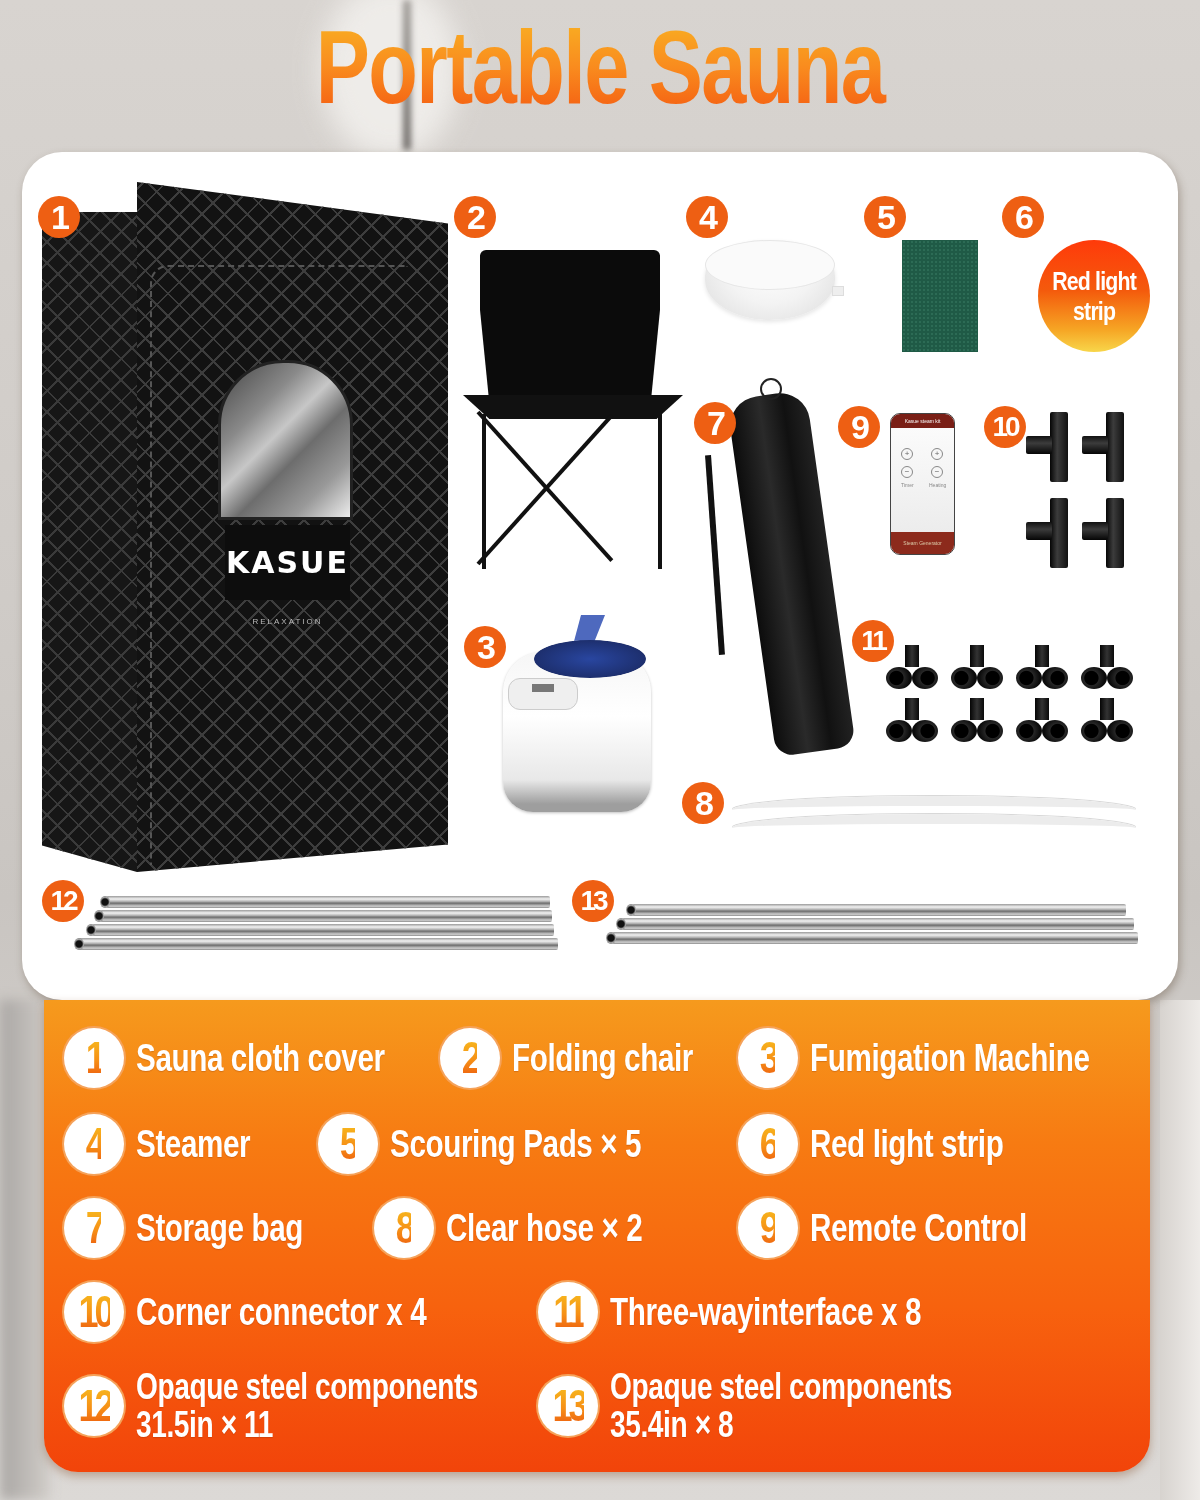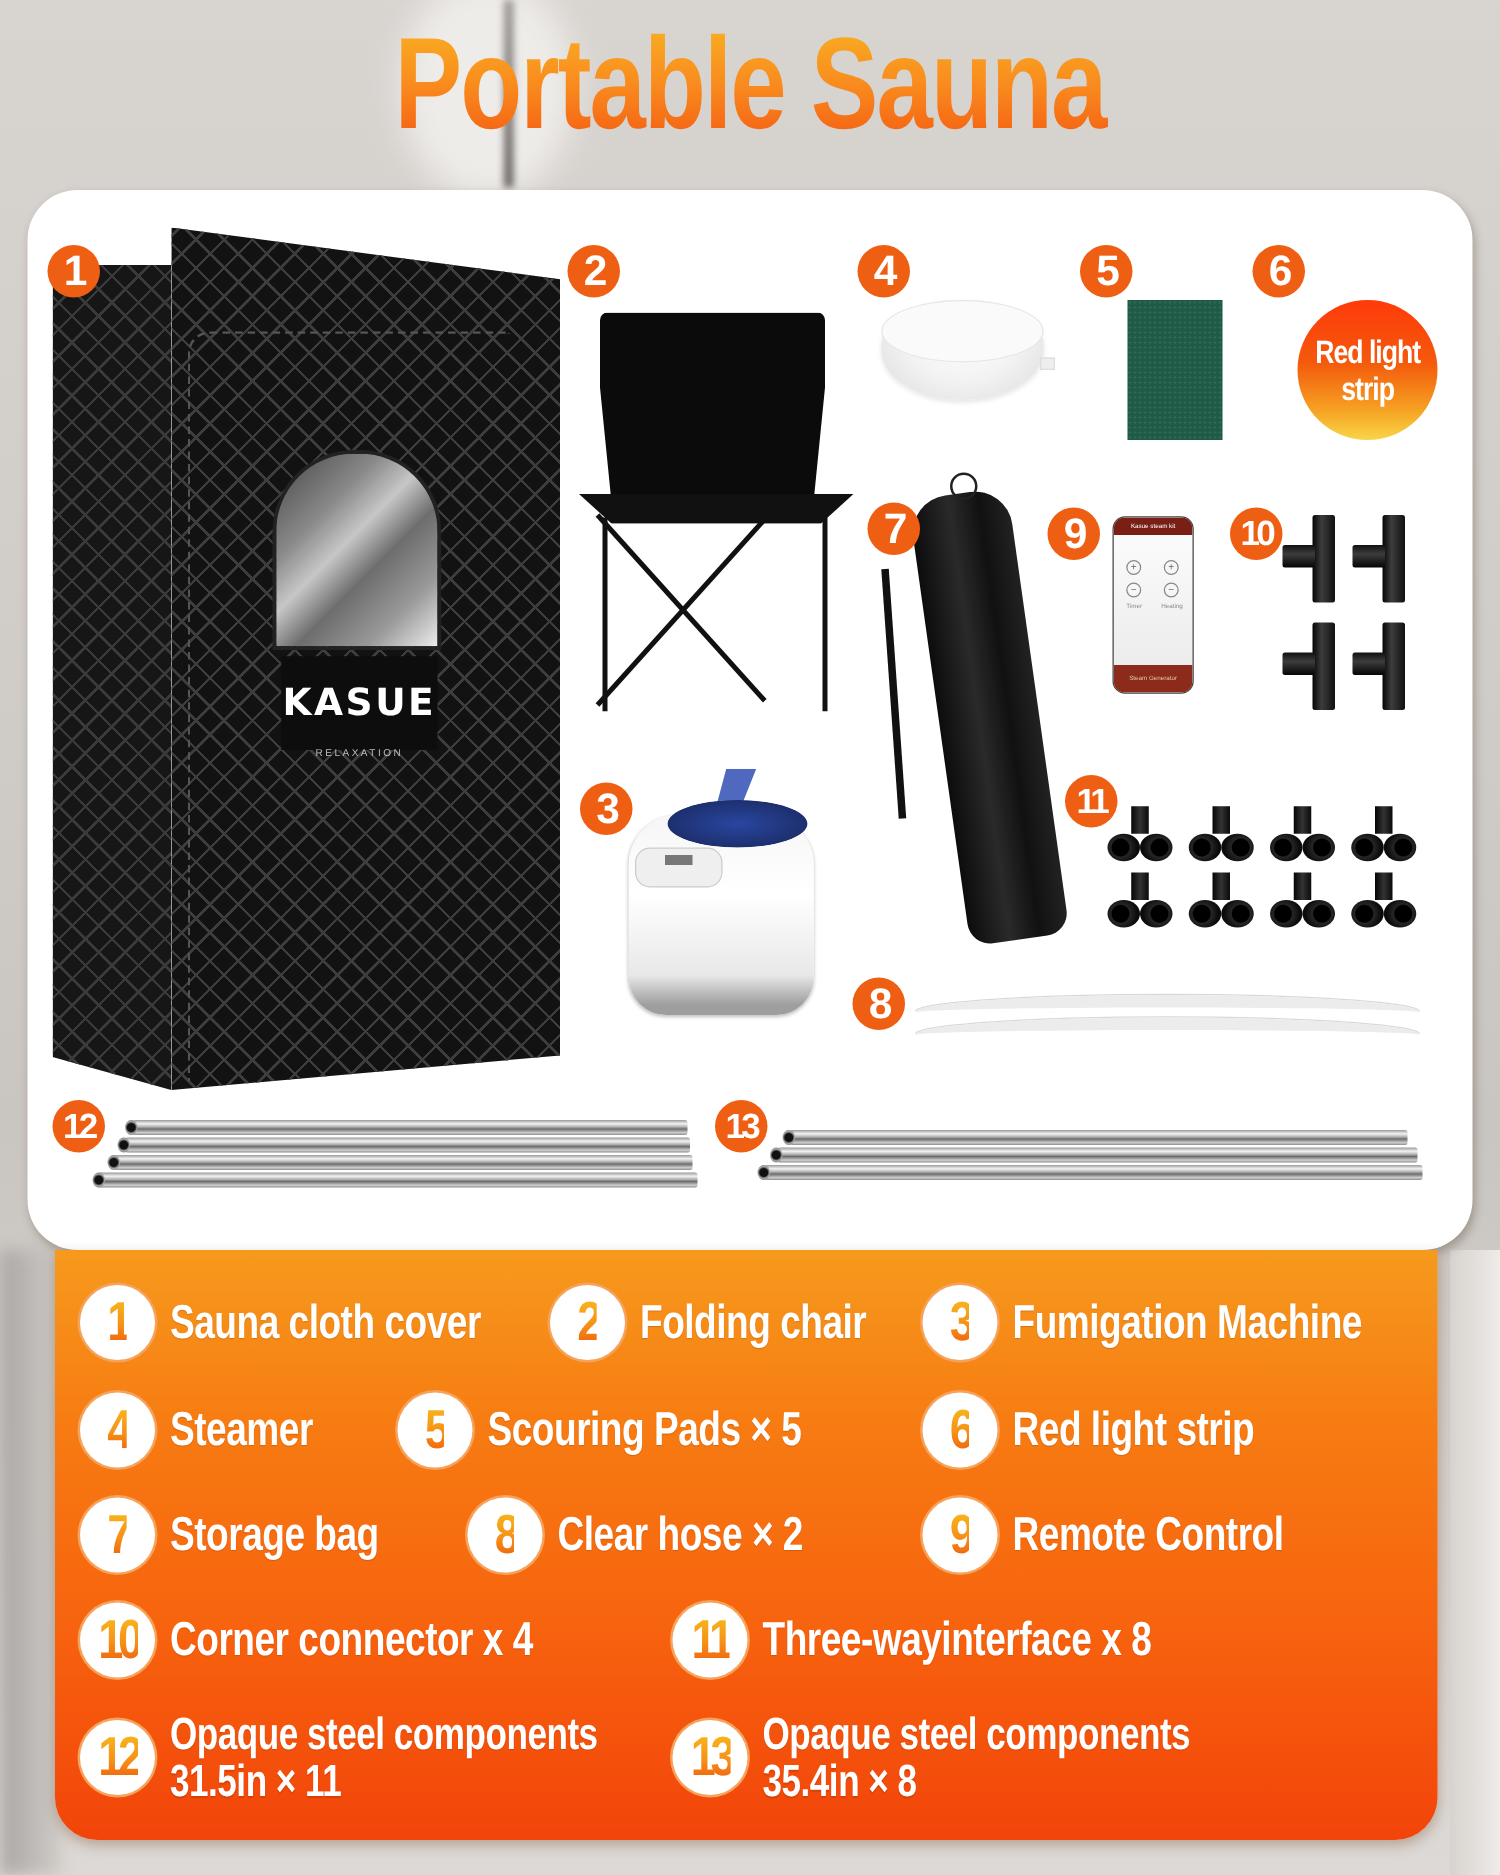--- a/index.html
+++ b/index.html
@@ -65,21 +65,21 @@
       background: linear-gradient(135deg,#444 0%,#8a8a8a 30%,#c7c7c7 45%,#6d6d6d 60%,#999 80%,#ececec 100%);
       border: 3px solid #222;
     }
     .tent-logo-box { position: absolute; left: 225px; top: 525px; width: 125px; height: 75px; background: #0d0d0d; }
     .tent-logo {
       position: absolute; left: 225px; top: 545px; width: 125px; text-align: center;
       color: #fff; font-weight: bold; font-size: 30px; letter-spacing: 2px;
       font-family: "DejaVu Sans", sans-serif;
     }
     .tent-logo-sub {
-      position: absolute; left: 225px; top: 598px; width: 125px; text-align: center;
+      position: absolute; left: 225px; top: 617px; width: 125px; text-align: center;
       color: #bbb; font-size: 8px; letter-spacing: 2px;
     }
 
     
     .chair-back { position: absolute; left: 480px; top: 250px; width: 180px; height: 150px; background: #0b0b0b; border-radius: 6px 6px 0 0; clip-path: polygon(0 0,100% 0,100% 40%,95% 100%,5% 100%,0 40%); }
     .chair-seat { position: absolute; left: 463px; top: 395px; width: 220px; height: 24px; background: #111; clip-path: polygon(0 0,100% 0,88% 100%,12% 100%); }
     .chair-leg { position: absolute; height: 4px; background: #111; transform-origin: left center; }
 
     
     .bowl { position: absolute; left: 705px; top: 240px; width: 130px; height: 80px; border-radius: 45% 45% 50% 50%; background: radial-gradient(ellipse at 50% 30%, #fff 0%, #f3f3f3 50%, #dcdcdc 100%); box-shadow: 0 2px 4px rgba(0,0,0,.1); }

